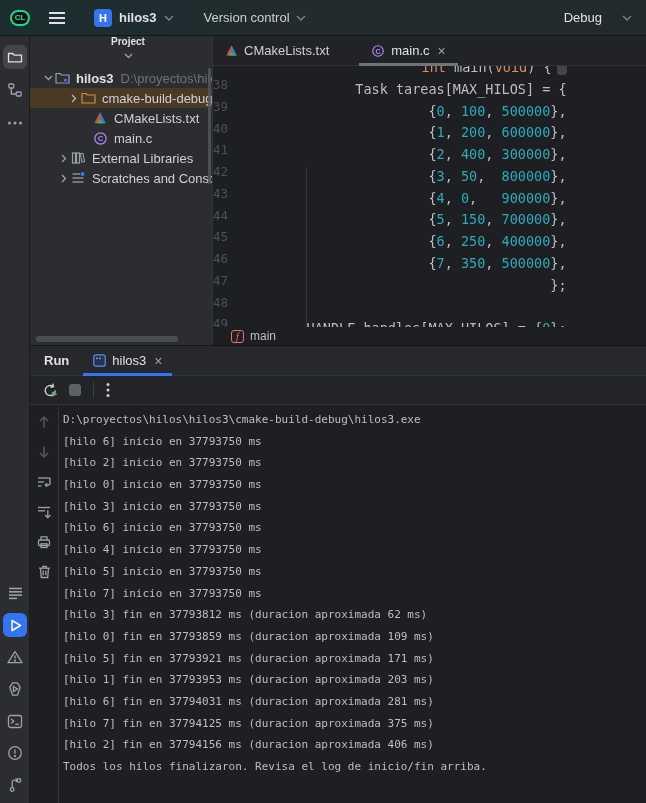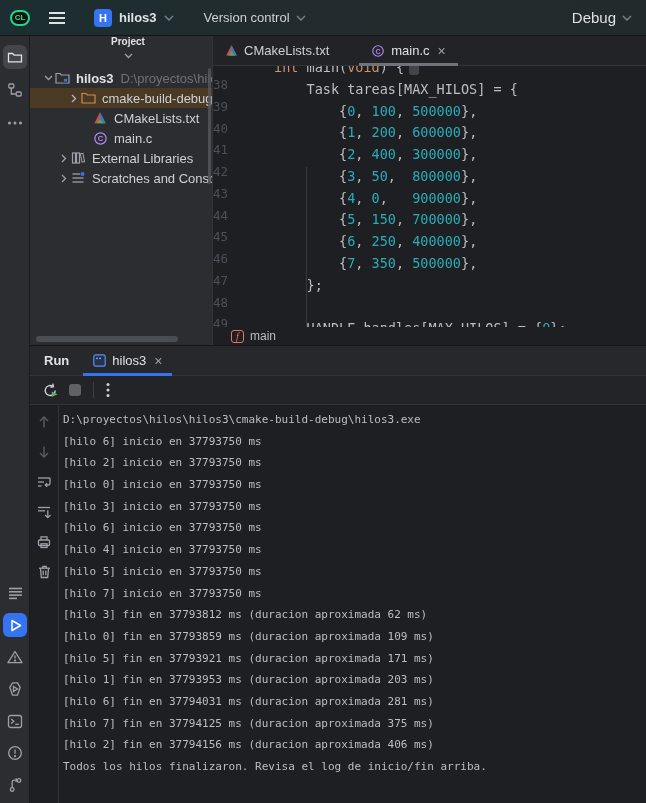--- a/index.html
+++ b/index.html
@@ -16,21 +16,21 @@
     font-size:8px; font-weight:bold; color:#2BE094; letter-spacing:0; }
   .tb-btn { display:flex; align-items:center; justify-content:center; height:28px; padding:0 8px;
     border-radius:6px; color:#DFE1E5; }
   .hamburger { margin-left:10px; }
   .proj-widget { margin-left:12px; gap:7px; display:flex; align-items:center; }
   .h-badge { width:18px; height:18px; border-radius:4px; background:#3574F0; color:#fff;
     font-size:11px; font-weight:bold; display:flex; align-items:center; justify-content:center; }
   .proj-name { font-size:13px; font-weight:600; color:#DFE1E5; }
   .vcs-widget { margin-left:14px; gap:6px; display:flex; align-items:center; color:#CED0D6; font-size:13px; }
   .tb-spacer { flex:1; }
-  .runcfg-widget { margin-right:14px; display:flex; align-items:center; gap:6px; font-size:15px; color:#DFE1E5; }
+  .runcfg-widget { margin-right:14px; display:flex; align-items:center; gap:20px; font-size:13px; color:#DFE1E5; }
   .chev { opacity:.75; }
 
   
   .stripe { position:absolute; top:36px; left:0; width:30px; height:767px; background:#2B2D30;
     border-right:1px solid #1A1B1E; display:flex; flex-direction:column; align-items:center; }
   .stripe-icon { width:24px; height:24px; border-radius:6px; display:flex; align-items:center;
     justify-content:center; color:#9DA0A8; margin-top:9px; }
   .stripe-icon.active-gray { background:#43454A; color:#DFE1E5; }
   .stripe-icon.active-blue { background:#3574F0; color:#FFFFFF; }
   .stripe-bottom { position:absolute; bottom:6px; left:0; width:30px; display:flex;
@@ -64,21 +64,21 @@
     position:relative; }
   .tab.active { color:#DFE1E5; }
   .tab.active .tab-underline { position:absolute; left:0; bottom:-1px; width:100%; height:3px;
     background:#6F737A; }
   .tab-close { color:#9DA0A8; font-size:14px; line-height:1; margin-left:2px; }
   .code-viewport { position:absolute; top:30px; left:0; width:433px; height:261px; overflow:hidden; }
   .code-inner { position:absolute; top:-9px; left:0; width:433px; }
   .gutter { position:absolute; top:17px; left:0; width:45px; }
   .gutter-line { height:21.75px; line-height:21.75px; padding-right:14px; color:#4B5059;
     font-family:"DejaVu Sans Mono", monospace; font-size:12.5px; }
-  .code-col { position:absolute; top:0; left:61px; }
+  .code-col { position:absolute; top:0; left:61px;text-align:right; }
   .code-line { height:21.75px; line-height:21.75px; font-family:"DejaVu Sans Mono", monospace;
     font-size:13.5px; white-space:pre; color:#BCBEC4; }
   .tok-kw { color:#CF8E6D; }
   .tok-num { color:#2AACB8; }
   .tok-pl { color:#BCBEC4; }
   .inlay { display:inline-block; width:10px; height:14px; background:#43454A; border-radius:3px;
     margin-left:5px; vertical-align:middle; }
   .indent-guide { position:absolute; left:93px; top:101px; width:1px; height:187px; background:#35383D; }
   .breadcrumbs { position:absolute; bottom:0; left:0; width:433px; height:18px; background:#1E1F22;
     display:flex; align-items:center; gap:6px; padding-left:18px; font-size:12px; color:#BCBEC4; }

